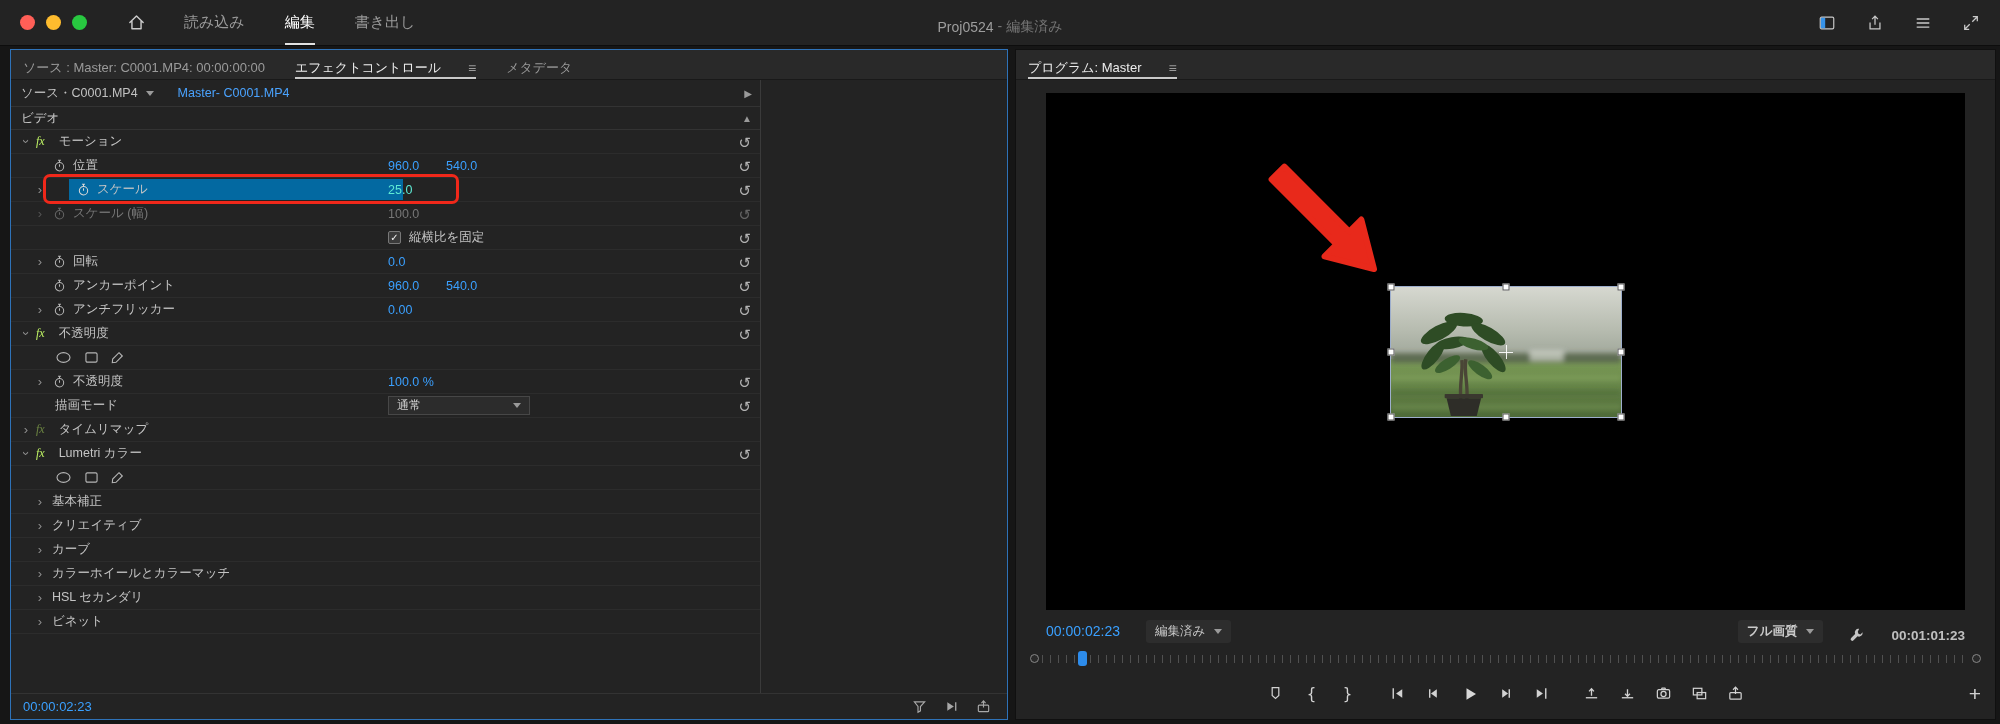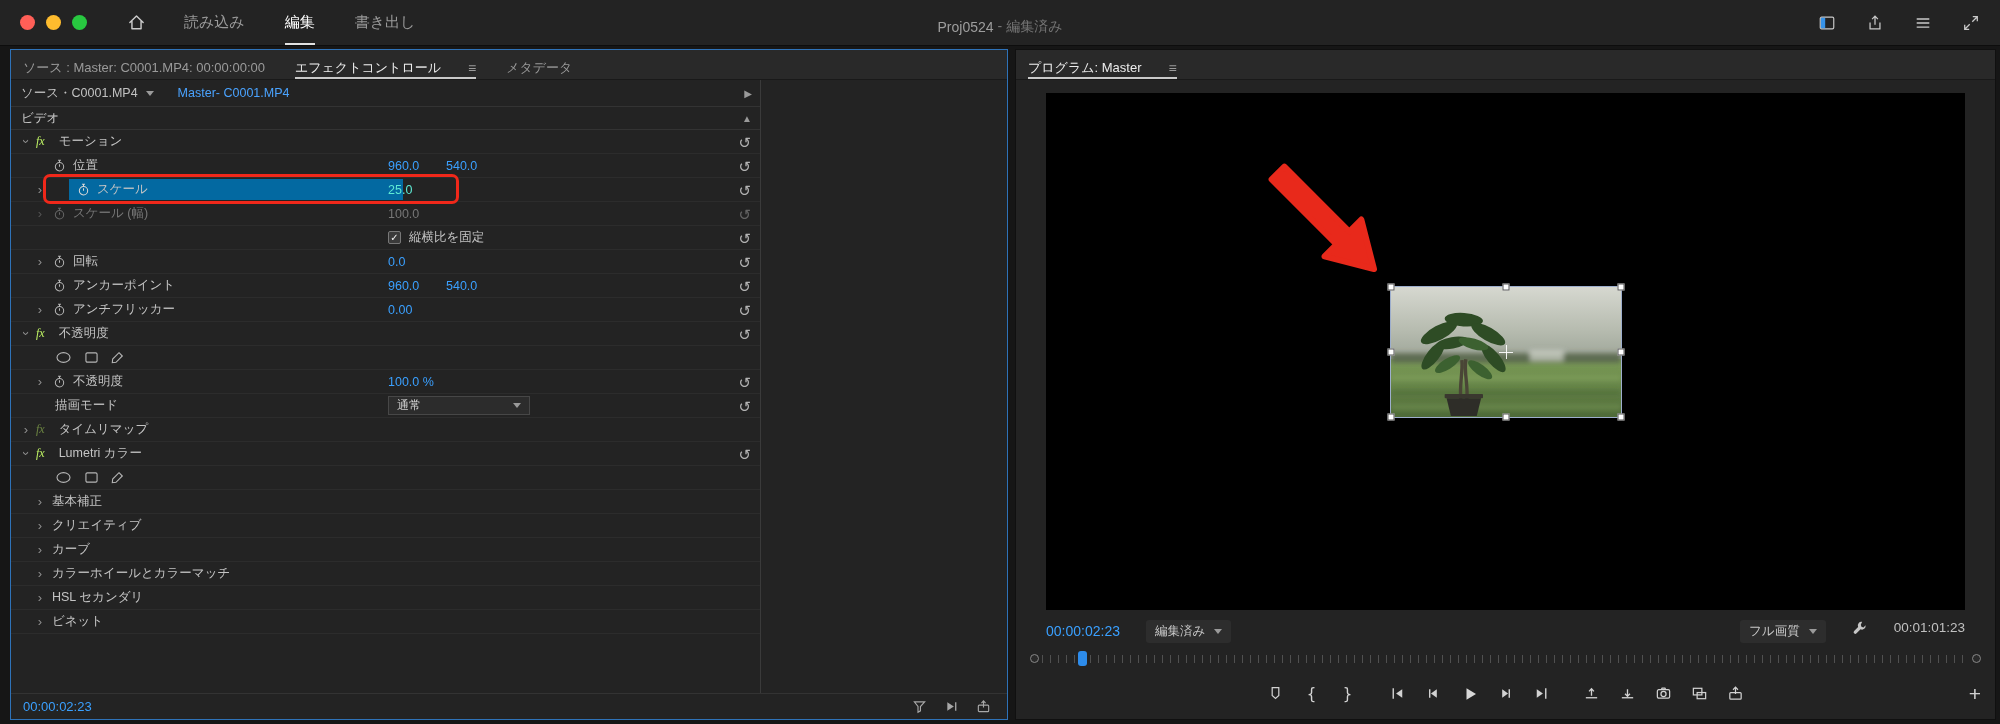--- a/index.html
+++ b/index.html
@@ -114,21 +114,21 @@
   .anchor-cross::before, .anchor-cross::after { content:""; position:absolute; background:rgba(255,255,255,.9); }
   .anchor-cross::before { left:50%; top:0; width:1px; height:100%; }
   .anchor-cross::after { top:50%; left:0; height:1px; width:100%; }
   .red-arrow { position:absolute; inset:0; pointer-events:none; z-index:5; }
 
   .mon-controls { height:30px; margin:6px 30px 0; display:flex; align-items:center; flex:none; font-size:13px; }
   .mon-tc { color:#3aa0ff; font-size:14px; }
   .dd { display:flex; align-items:center; gap:9px; padding:3px 9px; background:#2d2d2d;
     border-radius:3px; font-size:12.5px; color:#cacaca; }
   .dd-fit { margin-left:26px; }
-  .mon-right { margin-left:auto; display:flex; align-items:flex-start; gap:26px; }
+  .mon-right { margin-left:auto; display:flex; align-items:flex-end; gap:26px;font-weight:bold; }
   .mon-dur { color:#c0c0c0; font-size:13.5px; }
 
   .scrubber { height:18px; margin:4px 14px 0; position:relative; flex:none; }
   .ticks { position:absolute; left:12px; right:12px; top:5px; height:8px;
     background:repeating-linear-gradient(90deg,#505050 0 1px,transparent 1px 8px); }
   .scrub-ph { position:absolute; left:48px; top:1px; width:9px; height:15px; background:#2d8ceb; border-radius:3px; z-index:2; }
   .hcirc { position:absolute; width:9px; height:9px; border:1px solid #888; border-radius:50%; top:4px; background:#292929; }
   .hc-l { left:0; } .hc-r { right:0; }
 
   .transport { flex:1; display:flex; align-items:center; justify-content:center; gap:17px; position:relative; color:#d2d2d2; }

